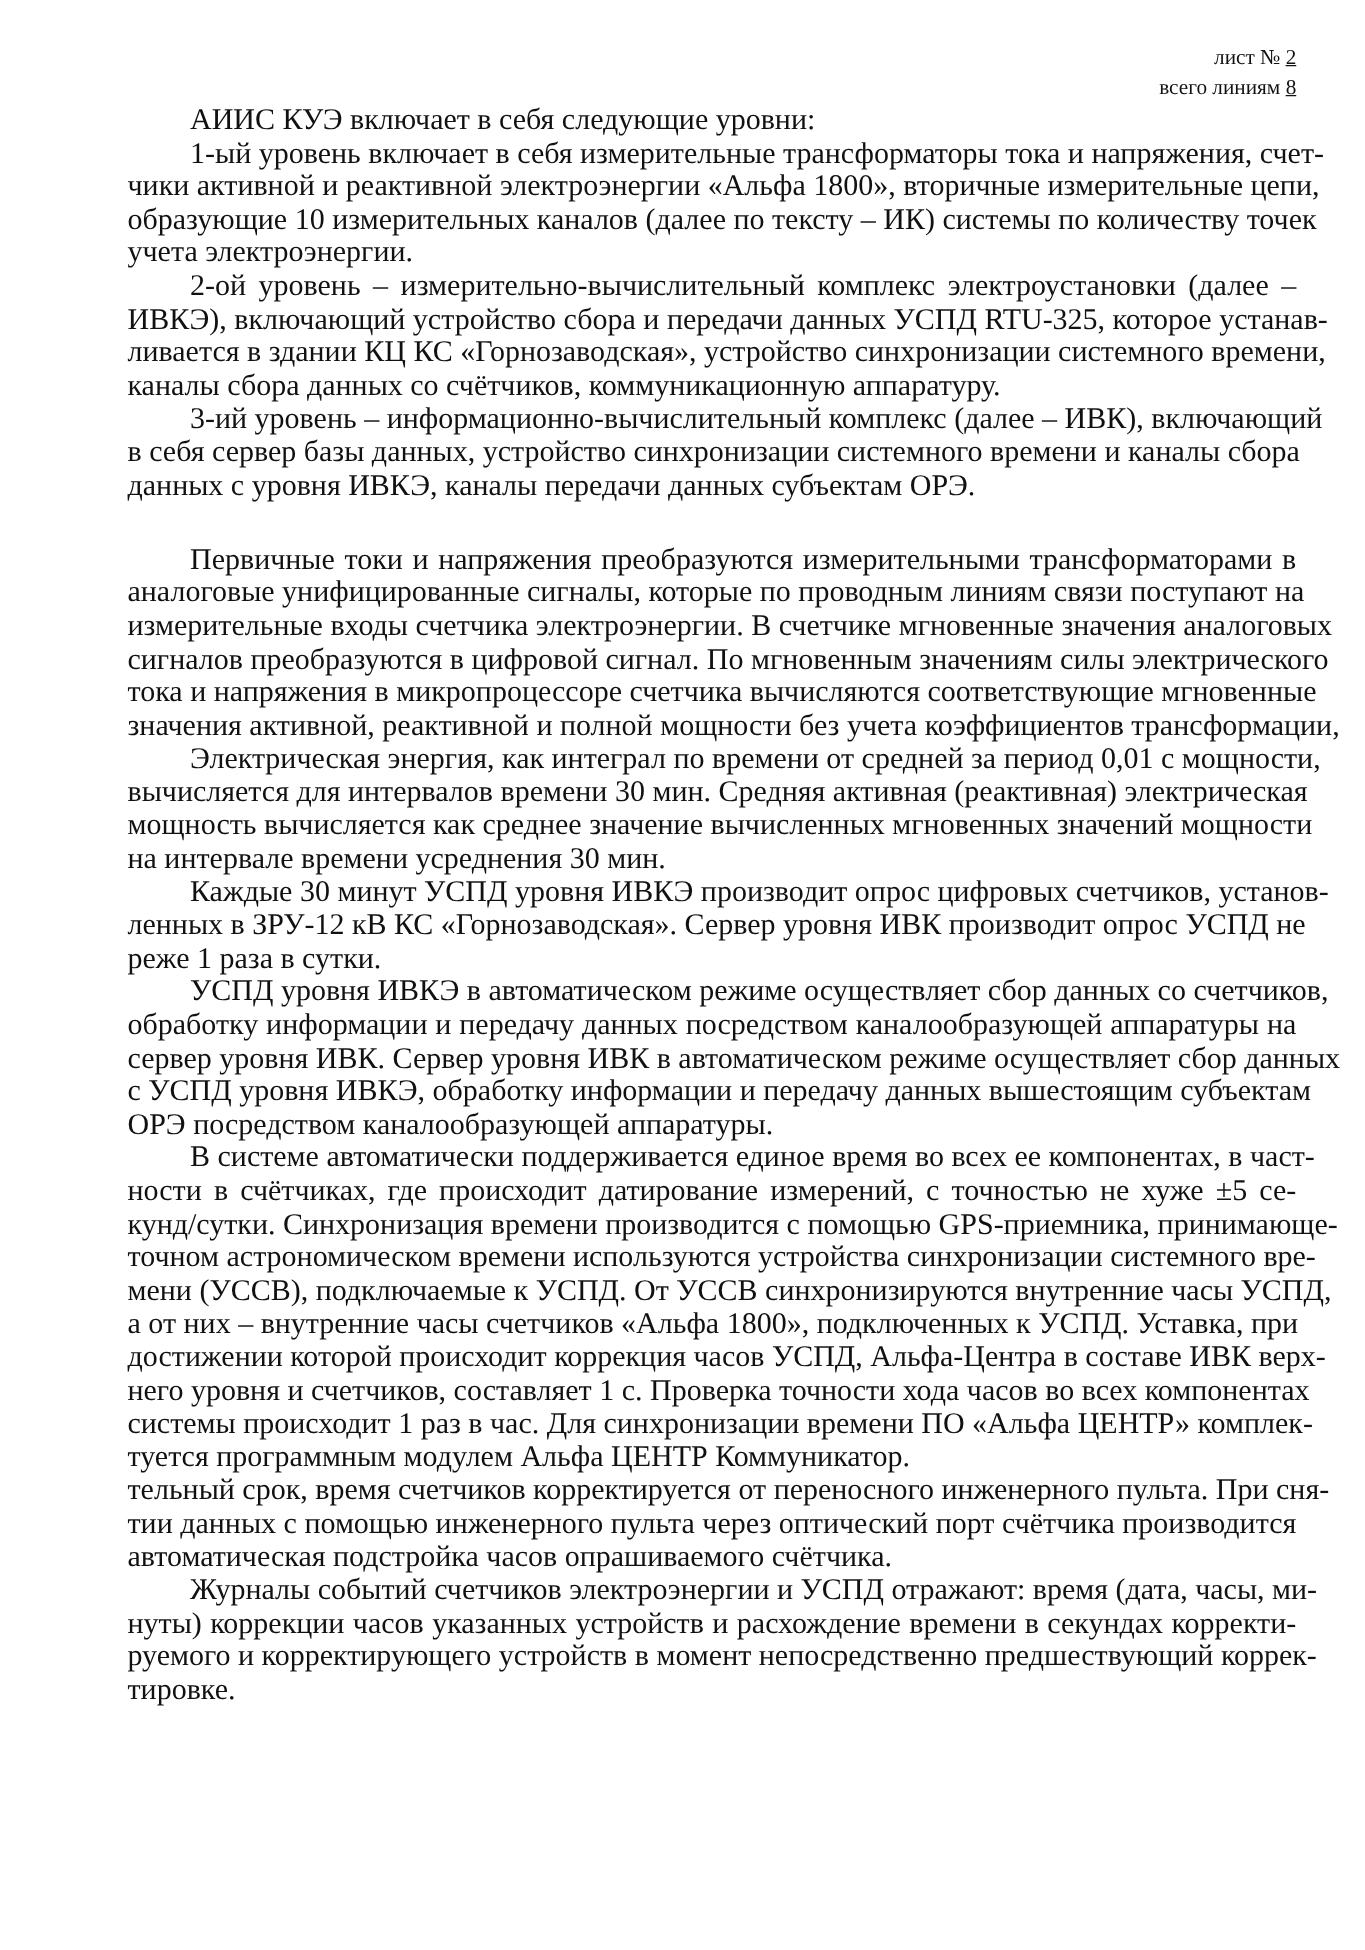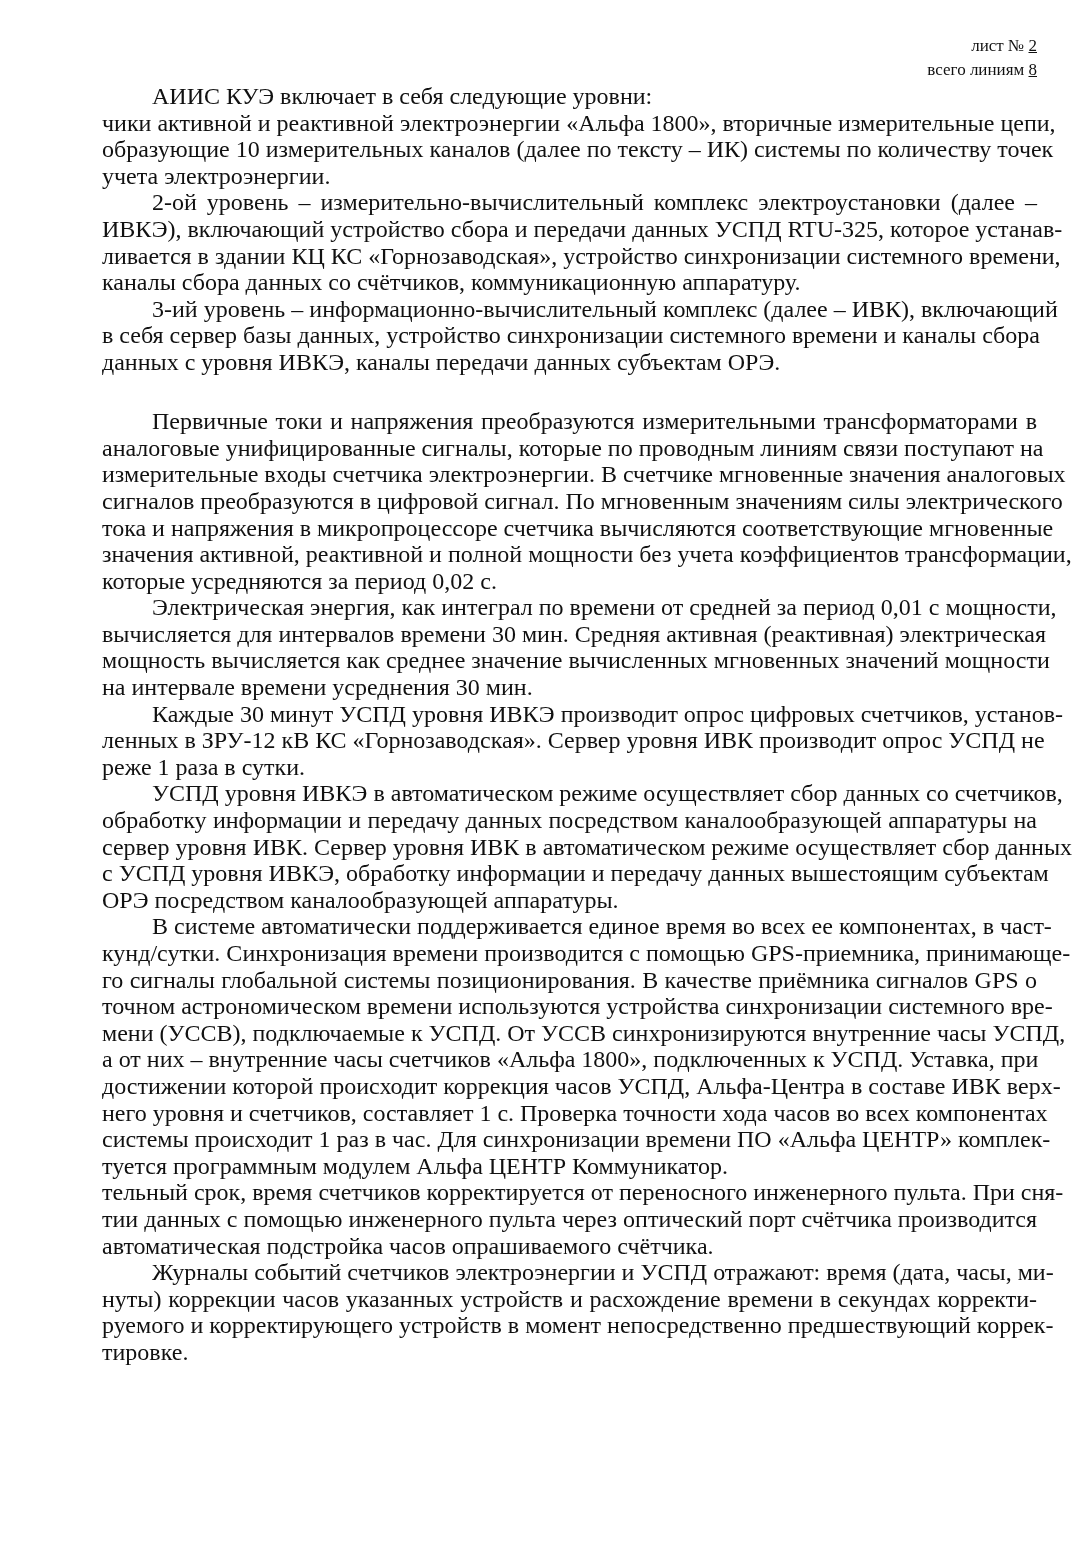--- a/index.html
+++ b/index.html
@@ -27,20 +27,21 @@
     <u>8</u>
   </div>
 
   <div class="body">
 
     <div>
       <div class="ln ind last">АИИС КУЭ включает в себя следующие уровни:</div>
     </div>
 
     <div>
+      <div class="ln ind">1-ый уровень включает в себя измерительные трансформаторы тока и напряжения, счет-</div>
       <div class="ln">чики активной и реактивной электроэнергии «Альфа 1800», вторичные измерительные цепи,</div>
       <div class="ln">образующие 10 измерительных каналов (далее по тексту – ИК) системы по количеству точек</div>
       <div class="ln last">учета электроэнергии.</div>
     </div>
 
     <div>
       <div class="ln ind">2-ой уровень – измерительно-вычислительный комплекс электроустановки (далее –</div>
       <div class="ln">ИВКЭ), включающий устройство сбора и передачи данных УСПД RTU-325, которое устанав-</div>
       <div class="ln">ливается в здании КЦ КС «Горнозаводская», устройство синхронизации системного времени,</div>
       <div class="ln last">каналы сбора данных со счётчиков, коммуникационную аппаратуру.</div>
@@ -55,21 +56,20 @@
     <div class="gap"></div>
     <div style="height:6px"></div>
 
     <div>
       <div class="ln ind">Первичные токи и напряжения преобразуются измерительными трансформаторами в</div>
       <div class="ln">аналоговые унифицированные сигналы, которые по проводным линиям связи поступают на</div>
       <div class="ln">измерительные входы счетчика электроэнергии. В счетчике мгновенные значения аналоговых</div>
       <div class="ln">сигналов преобразуются в цифровой сигнал. По мгновенным значениям силы электрического</div>
       <div class="ln">тока и напряжения в микропроцессоре счетчика вычисляются соответствующие мгновенные</div>
       <div class="ln">значения активной, реактивной и полной мощности без учета коэффициентов трансформации,</div>
-      <div class="ln last">которые усредняются за период 0,02 с.</div>
     </div>
 
     <div>
       <div class="ln ind">Электрическая энергия, как интеграл по времени от средней за период 0,01 с мощности,</div>
       <div class="ln">вычисляется для интервалов времени 30 мин. Средняя активная (реактивная) электрическая</div>
       <div class="ln">мощность вычисляется как среднее значение вычисленных мгновенных значений мощности</div>
       <div class="ln last">на интервале времени усреднения 30 мин.</div>
     </div>
 
     <div>
@@ -81,22 +81,22 @@
     <div>
       <div class="ln ind">УСПД уровня ИВКЭ в автоматическом режиме осуществляет сбор данных со счетчиков,</div>
       <div class="ln">обработку информации и передачу данных посредством каналообразующей аппаратуры на</div>
       <div class="ln">сервер уровня ИВК. Сервер уровня ИВК в автоматическом режиме осуществляет сбор данных</div>
       <div class="ln">с УСПД уровня ИВКЭ, обработку информации и передачу данных вышестоящим субъектам</div>
       <div class="ln last">ОРЭ посредством каналообразующей аппаратуры.</div>
     </div>
 
     <div>
       <div class="ln ind">В системе автоматически поддерживается единое время во всех ее компонентах, в част-</div>
+      <div class="ln">ности в счётчиках, где происходит датирование измерений, с точностью не хуже ±5 се-</div>
       <div class="ln">кунд/сутки. Синхронизация времени производится с помощью GPS-приемника, принимающе-</div>
-      <div class="ln">го сигналы глобальной системы позиционирования. В качестве приёмника сигналов GPS о</div>
       <div class="ln">точном астрономическом времени используются устройства синхронизации системного вре-</div>
       <div class="ln">мени (УССВ), подключаемые к УСПД. От УССВ синхронизируются внутренние часы УСПД,</div>
       <div class="ln">а от них – внутренние часы счетчиков «Альфа 1800», подключенных к УСПД. Уставка, при</div>
       <div class="ln">достижении которой происходит коррекция часов УСПД, Альфа-Центра в составе ИВК верх-</div>
       <div class="ln">него уровня и счетчиков, составляет 1 с. Проверка точности хода часов во всех компонентах</div>
       <div class="ln">системы происходит 1 раз в час. Для синхронизации времени ПО «Альфа ЦЕНТР» комплек-</div>
       <div class="ln last">туется программным модулем Альфа ЦЕНТР Коммуникатор.</div>
     </div>
 
     <div>

